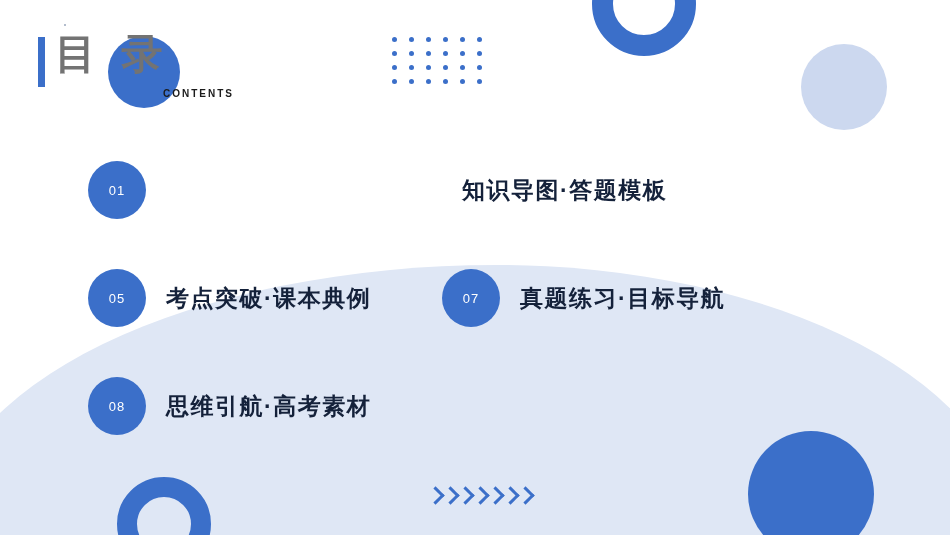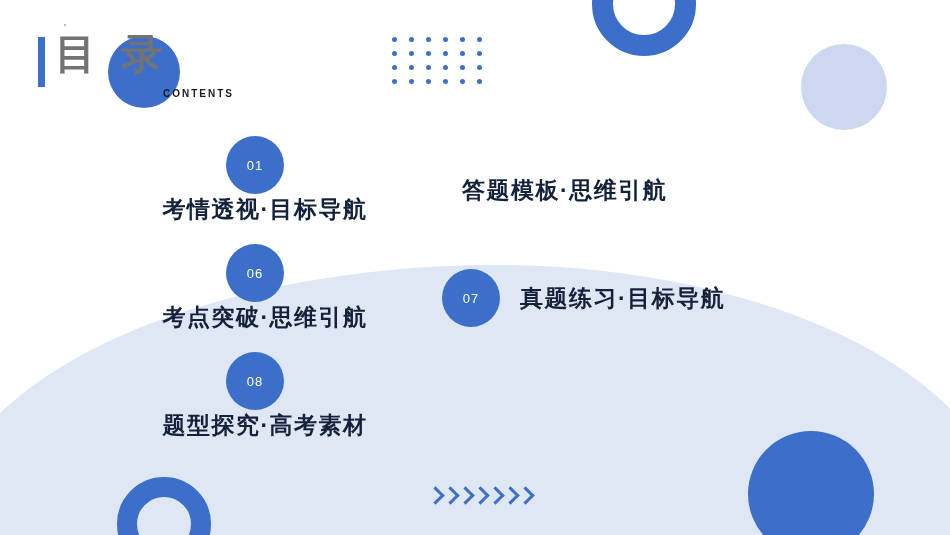--- a/index.html
+++ b/index.html
@@ -146,21 +146,21 @@
     width: 950px;
   }
   .row {
     display: flex;
     height: 108px;
   }
   .item {
     display: flex;
     align-items: center;
   }
-  .item.left { width: 422px; padding-left: 88px; box-sizing: border-box; flex-direction: column; }
+  .item.left { width: 422px; padding-left: 88px; box-sizing: border-box; }
   .item.right { width: 520px; padding-left: 20px; box-sizing: border-box; }
 
   .num-circle {
     width: 58px;
     height: 58px;
     border-radius: 50%;
     background: #3b6fc9;
     color: #ffffff;
     display: flex;
     align-items: center;
@@ -250,42 +250,41 @@
     <div class="title-bar"></div>
     <div class="title-cn">目 录</div>
   </div>
   <div class="title-en">CONTENTS</div>
 
   <div class="items">
 
     <div class="row">
       <div class="item left">
         <div class="num-circle">01</div>
-        <div class="item-label">考情透视·目标导航</div>
       </div>
       <div class="item right">
-        <div class="item-label">答题模板·思维引航</div>
+        <div class="item-label">知识导图·答题模板</div>
       </div>
     </div>
 
     <div class="row">
       <div class="item left">
-        <div class="num-circle">06</div>
-        <div class="item-label">考点突破·思维引航</div>
+        <div class="num-circle">05</div>
+        <div class="item-label">考点突破·课本典例</div>
       </div>
       <div class="item right">
         <div class="num-circle">07</div>
         <div class="item-label">真题练习·目标导航</div>
       </div>
     </div>
 
     <div class="row">
       <div class="item left">
         <div class="num-circle">08</div>
-        <div class="item-label">题型探究·高考素材</div>
+        <div class="item-label">思维引航·高考素材</div>
       </div>
     </div>
 
   </div>
 
   <div class="chevrons">
     <span></span>
       <span></span>
       <span></span>
       <span></span>

